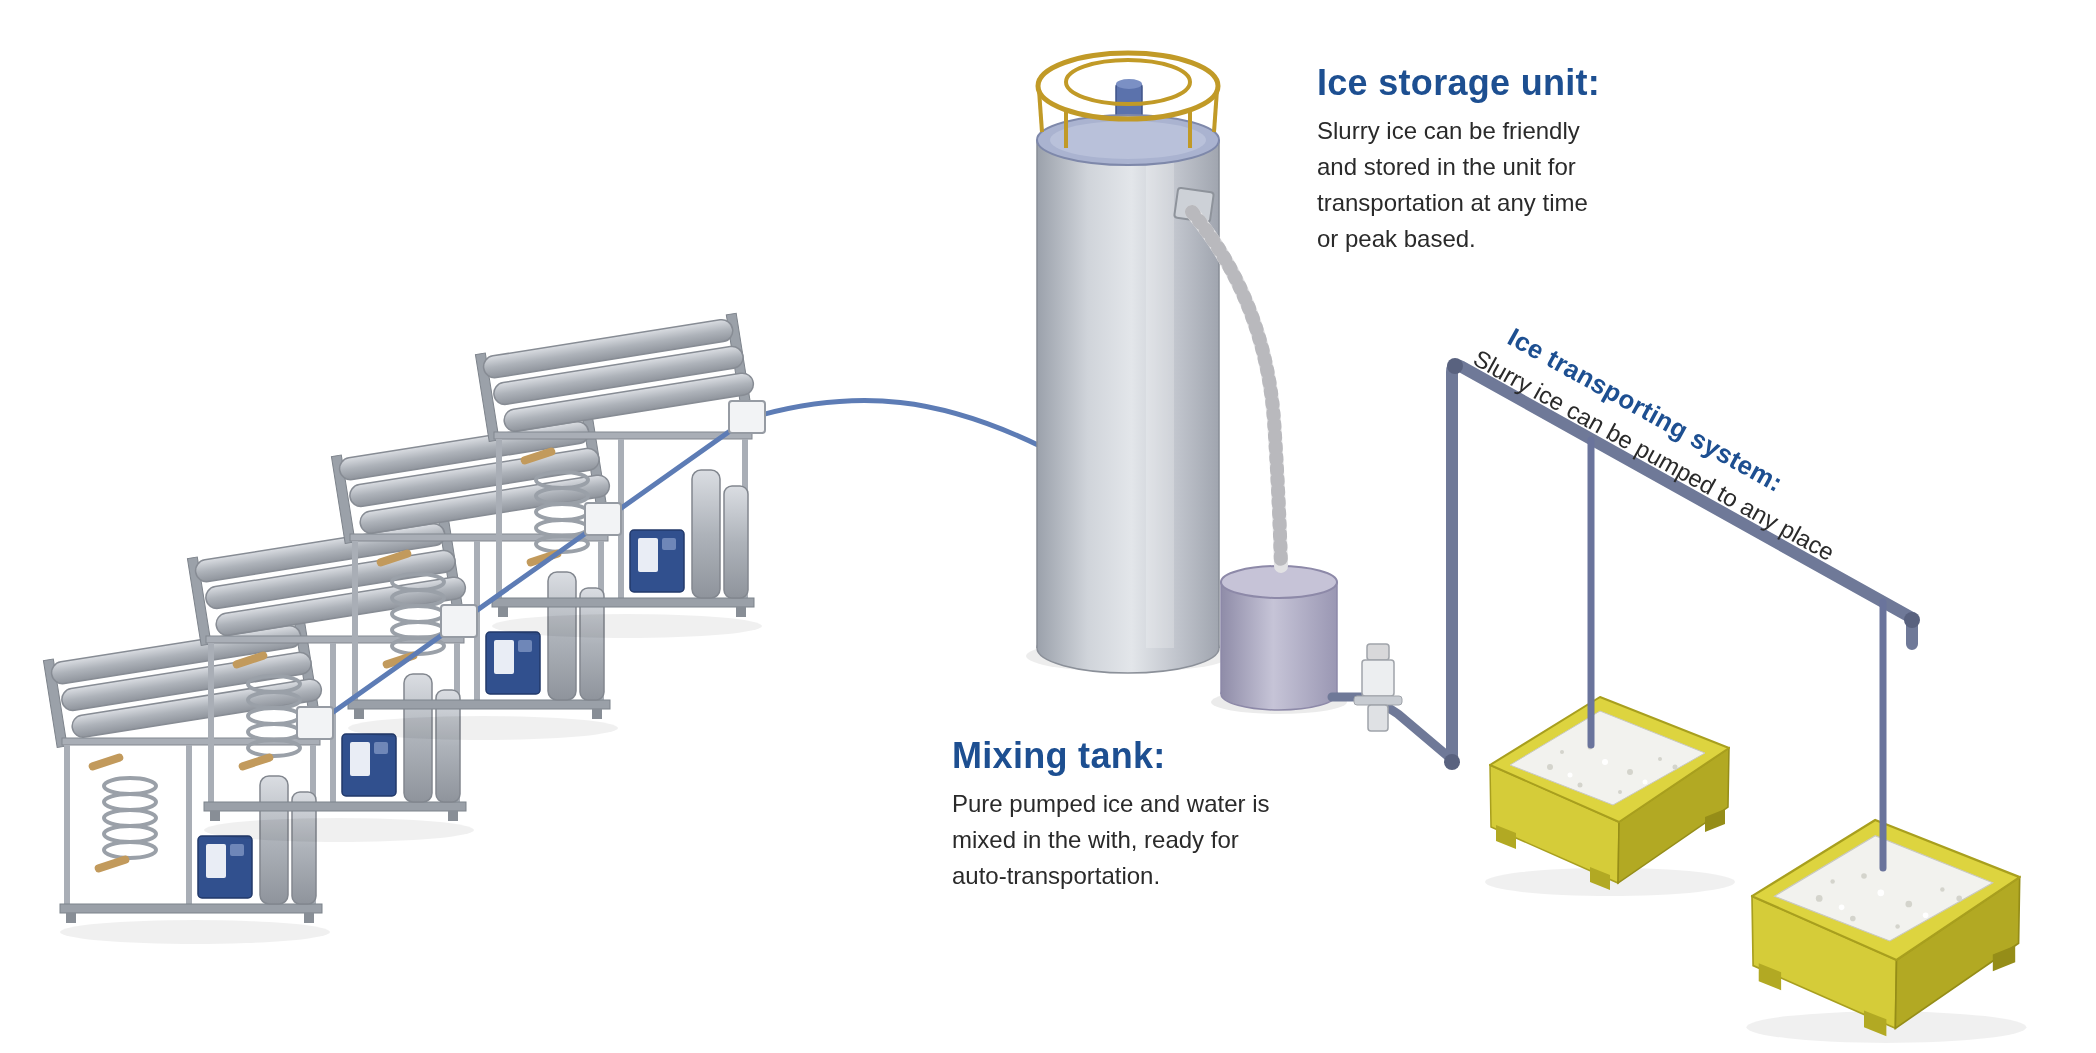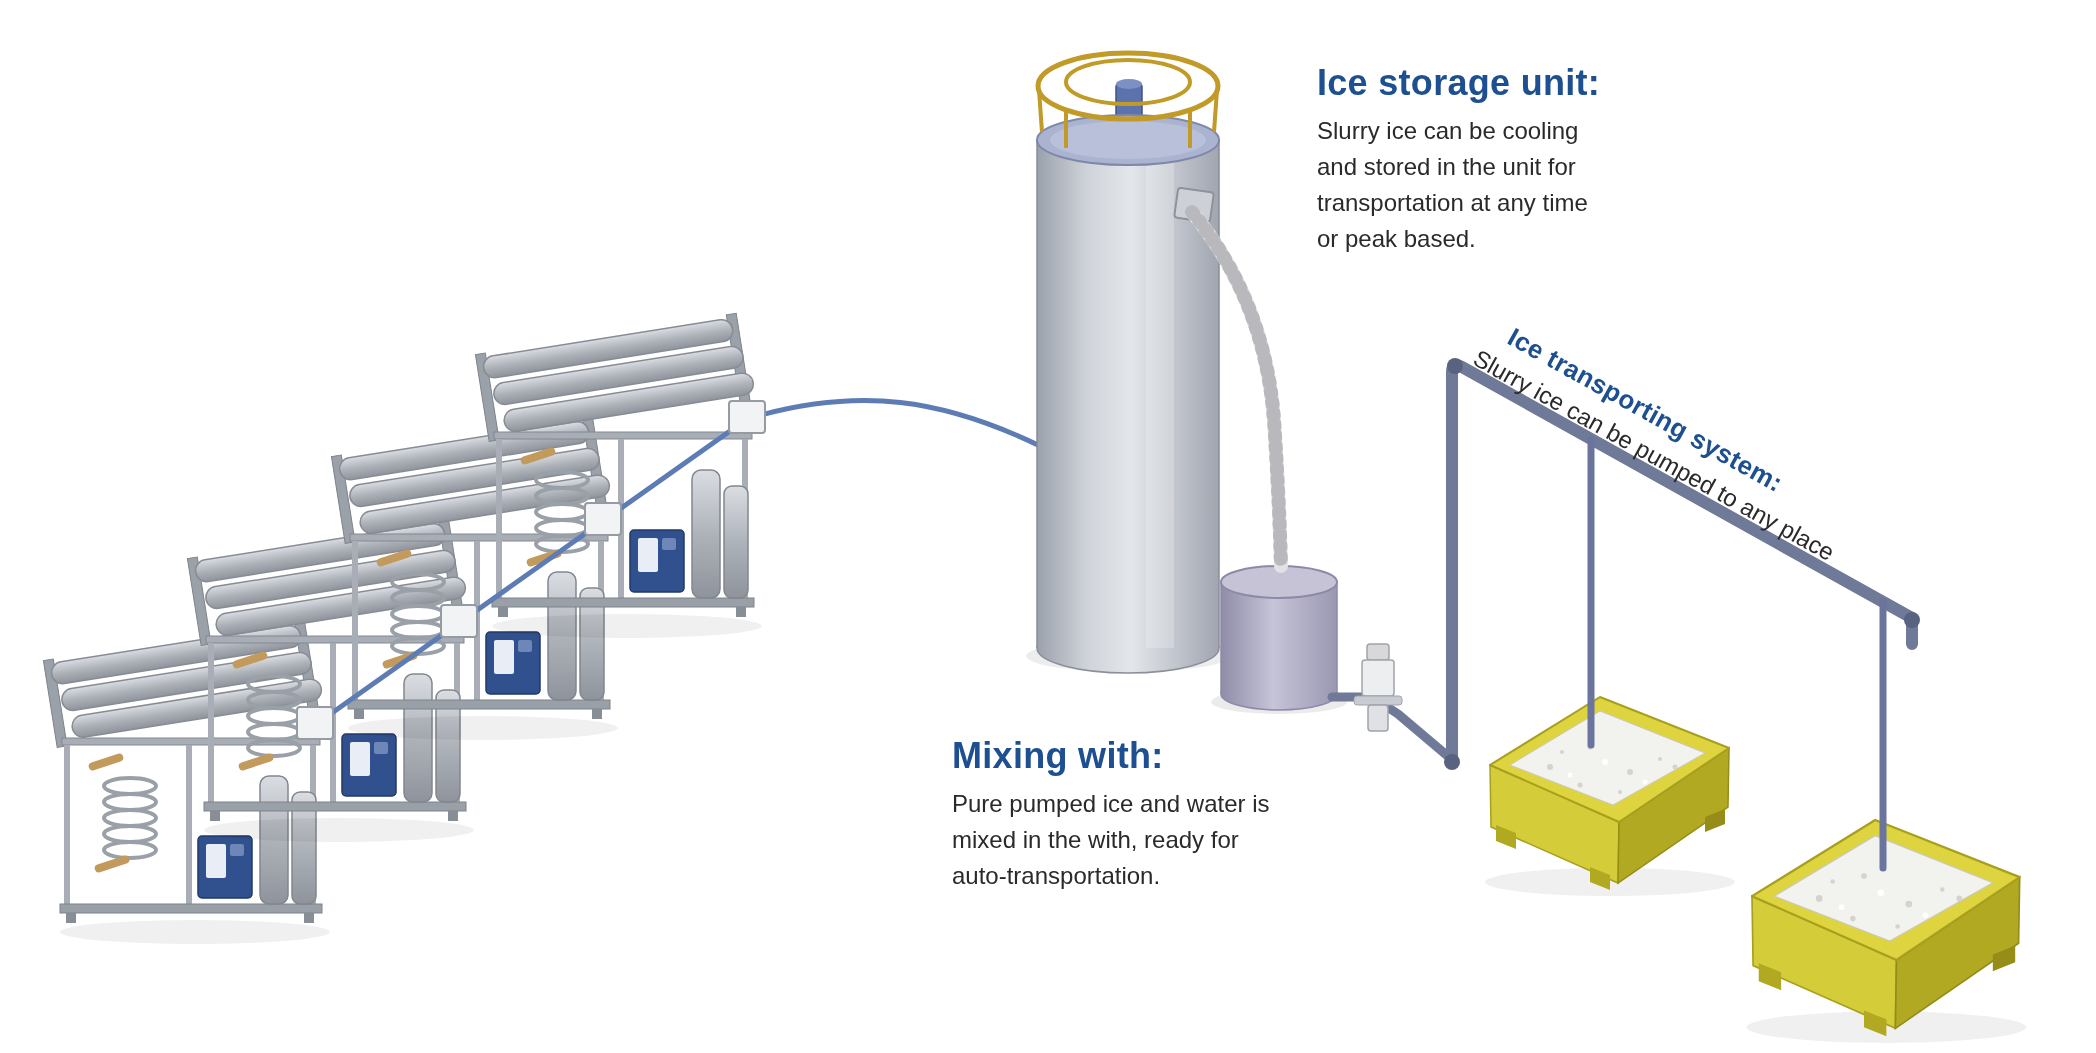--- a/index.html
+++ b/index.html
@@ -191,28 +191,28 @@
       <circle cx="1455" cy="366" r="8"></circle>
       <circle cx="1912" cy="620" r="8"></circle>
     </g>
     <line x1="1591" y1="440" x2="1591" y2="745" stroke="#6a749c" stroke-width="7" stroke-linecap="round"></line>
     <line x1="1883" y1="602" x2="1883" y2="868" stroke="#6a749c" stroke-width="7" stroke-linecap="round"></line>
   </svg>
 
 
   <div class="note" style="left:1317px; top:62px;">
     <div class="note-heading">Ice storage unit:</div>
-    <div class="note-line">Slurry ice can be cooling</div>
+    <div class="note-line">Slurry ice can be friendly</div>
     <div class="note-line">and stored in the unit for</div>
     <div class="note-line">transportation at any time</div>
     <div class="note-line">or peak based.</div>
   </div>
 
   <div class="note" style="left:952px; top:735px;">
-    <div class="note-heading">Mixing with:</div>
+    <div class="note-heading">Mixing tank:</div>
     <div class="note-line">Pure pumped ice and water is</div>
     <div class="note-line">mixed in the with, ready for</div>
     <div class="note-line">auto-transportation.</div>
   </div>
 
   <div class="note note-rotated" style="left:1500px; top:312px;">
     <div class="note-heading">Ice transporting system:</div>
     <div class="note-line">Slurry ice can be pumped to any place</div>
   </div>
 

